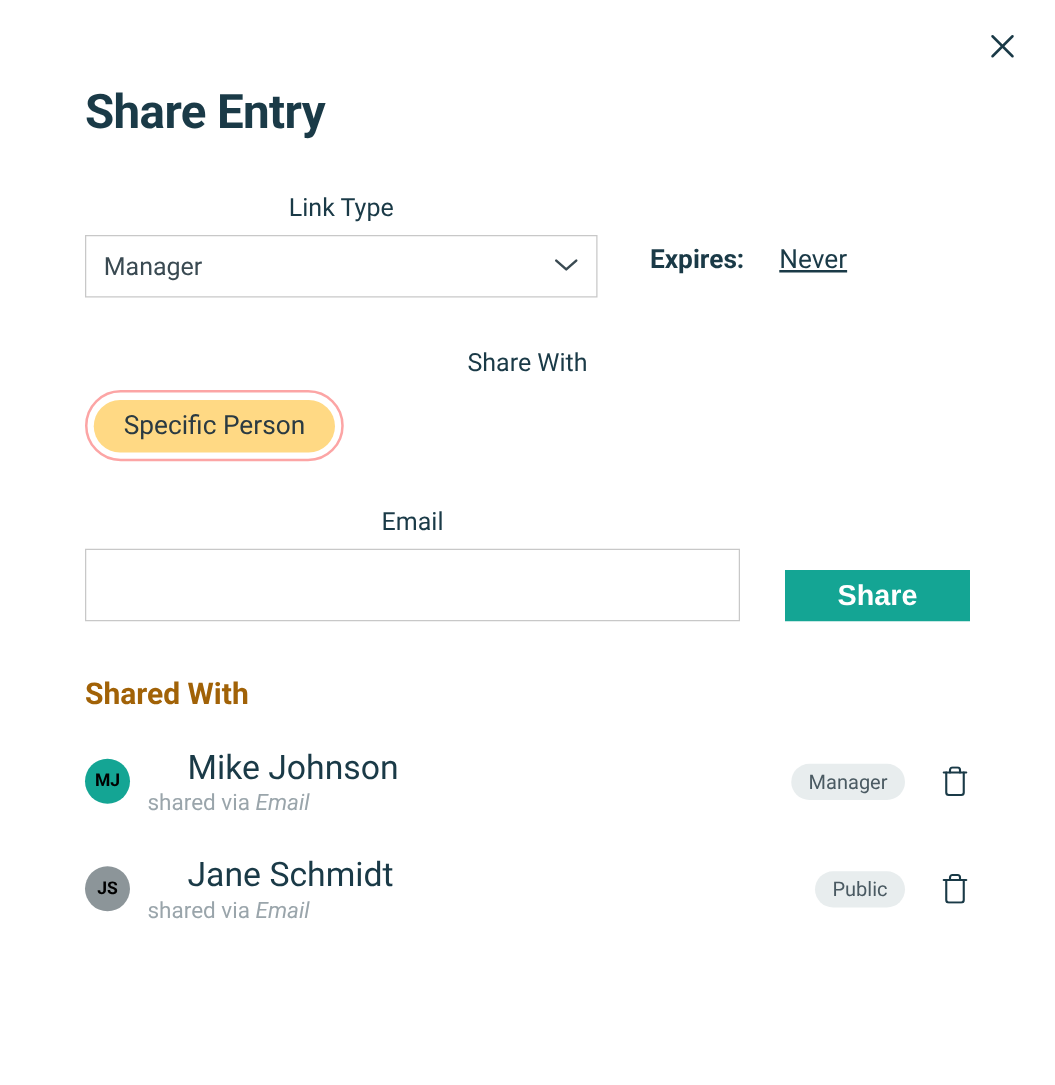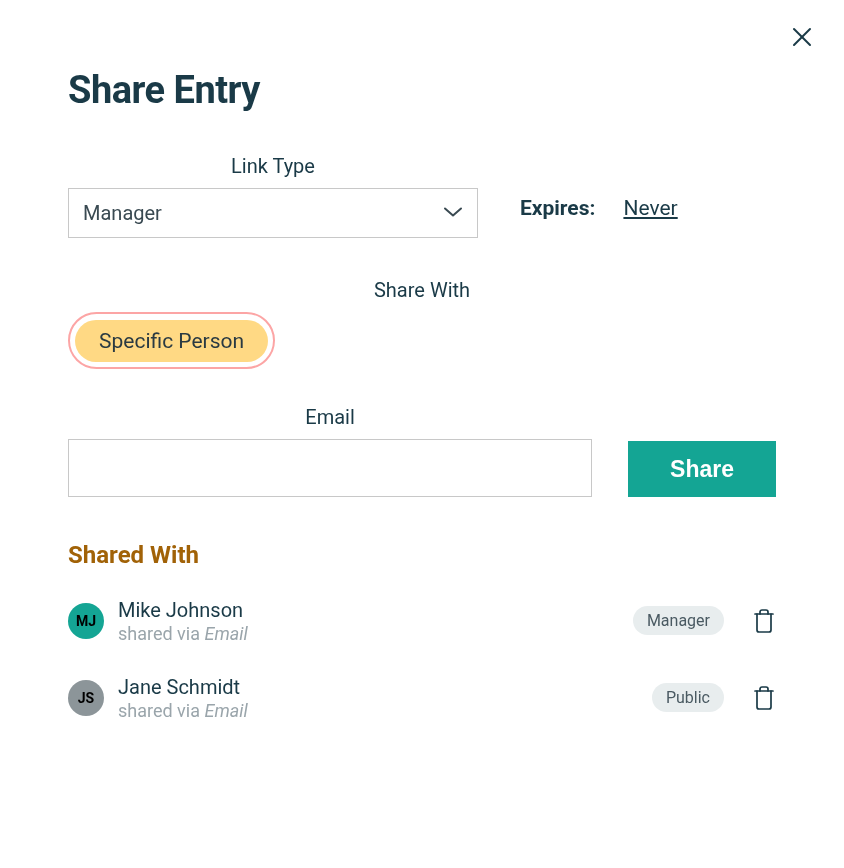--- a/index.html
+++ b/index.html
@@ -124,21 +124,21 @@
     }
     .email-input {
       width: 100%;
       height: 58px;
       border: 1px solid #c8c8c8;
       padding: 0 14px;
       font-size: 18px;
       outline: none;
     }
     .share-btn {
-      height: 56px;
+      height: 41px;
       padding: 0 42px;
       background: #14a594;
       color: #fff;
       font-size: 23px;
       font-weight: 700;
       border: none;
       cursor: pointer;
     }
     .shared-with-title {
       font-size: 24px;
@@ -167,23 +167,24 @@
       justify-content: center;
       margin-right: 14px;
       flex-shrink: 0;
     }
     .person-info {
       flex: 1;
       display: flex;
       flex-direction: column;
     }
     .person-name {
-      font-size: 20px;
+      font-size: 27px;
       color: #1a3a47;
       line-height: 1.3;
+      margin-left: 32px;
     }
     .person-sub {
       font-size: 18px;
       color: #9aa5ab;
     }
     .person-sub .via-method {
       font-style: italic;
     }
     .role-tag {
       background: #e8edee;

